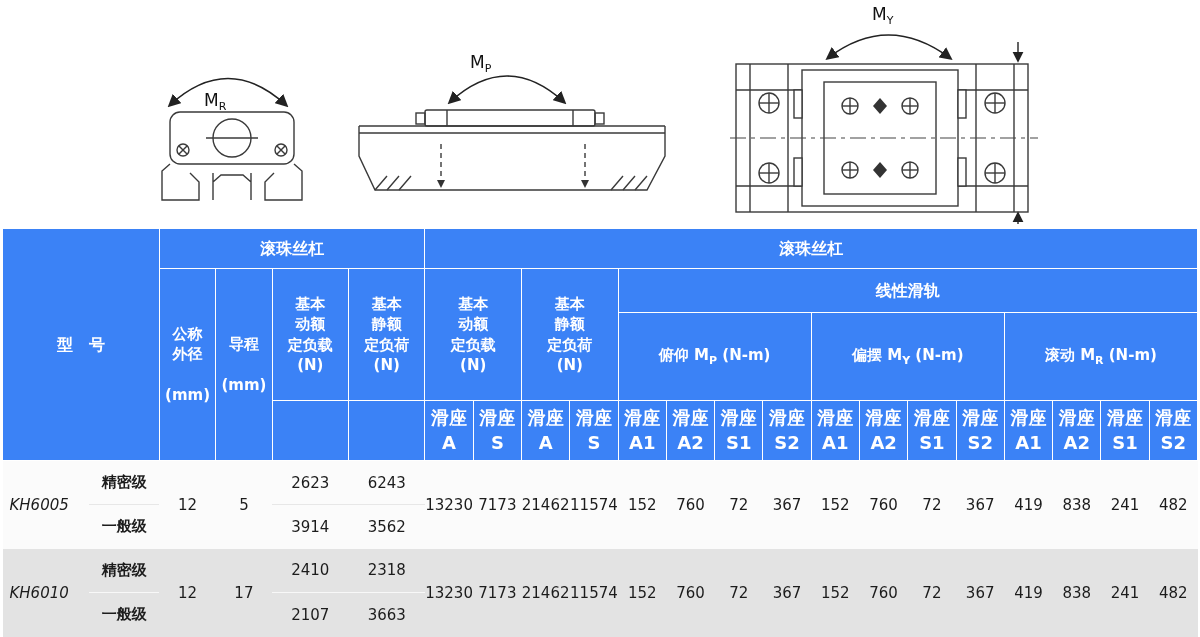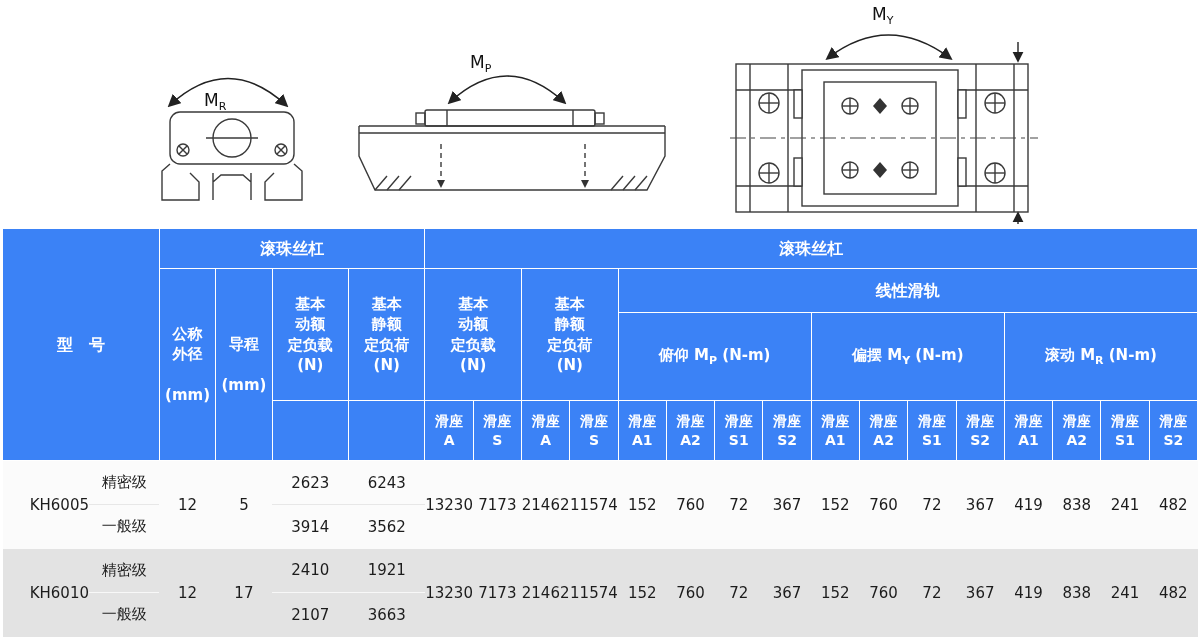--- a/index.html
+++ b/index.html
@@ -25,28 +25,28 @@
   .spec th.group { font-size:16px; }
   .spec th sub { font-size:11px; }
   .pre { white-space:pre-line; }
   .spec td {
     font-size:15px; color:#1c1c1c; padding:0; text-align:center; vertical-align:middle;
   }
   tr.hr1 { height:40px; }
   tr.hr2 { height:44px; }
   tr.hr3 { height:88px; }
   tr.hr4 { height:60px; }
-  tr.hr4 th { font-size:14px; }
+  tr.hr4 th { font-size:18px; }
   tbody tr { height:44px; }
   tbody.block-a td { background:#fbfbfb; }
   tbody.block-b td { background:#e3e3e3; }
   tbody.block-a tr.r2 td { border-top:1px solid rgba(0,0,0,0.08); }
   tbody.block-b tr.r2 td { border-top:1px solid rgba(255,255,255,0.75); }
-  td.model { text-align:right; padding-left:7px; }
-  td.grade { font-weight:normal;margin-top:16px; }
+  td.model { text-align:left; padding-left:7px;font-style:italic; }
+  td.grade { font-weight:bold;margin-top:16px; }
 </style>
 </head>
 <body>
 
 <div class="diagrams">
 
   <svg style="left:120px; top:60px;" width="220" height="165" viewBox="0 0 220 165">
     <defs>
       <marker id="ah1" markerWidth="8" markerHeight="8" refX="6" refY="4" orient="auto-start-reverse">
         <path d="M0 0L8 4L0 8z" fill="#222"></path>
@@ -282,21 +282,21 @@
     </tr>
   </tbody>
 
   <tbody class="block-b">
     <tr class="r1">
       <td rowspan="2" class="model">KH6010</td>
       <td class="grade">精密级</td>
       <td rowspan="2">12</td>
       <td rowspan="2">17</td>
       <td>2410</td>
-      <td>1921</td>
+      <td>2318</td>
       <td rowspan="2">13230</td>
       <td rowspan="2">7173</td>
       <td rowspan="2">21462</td>
       <td rowspan="2">11574</td>
       <td rowspan="2">152</td>
       <td rowspan="2">760</td>
       <td rowspan="2">72</td>
       <td rowspan="2">367</td>
       <td rowspan="2">152</td>
       <td rowspan="2">760</td>

